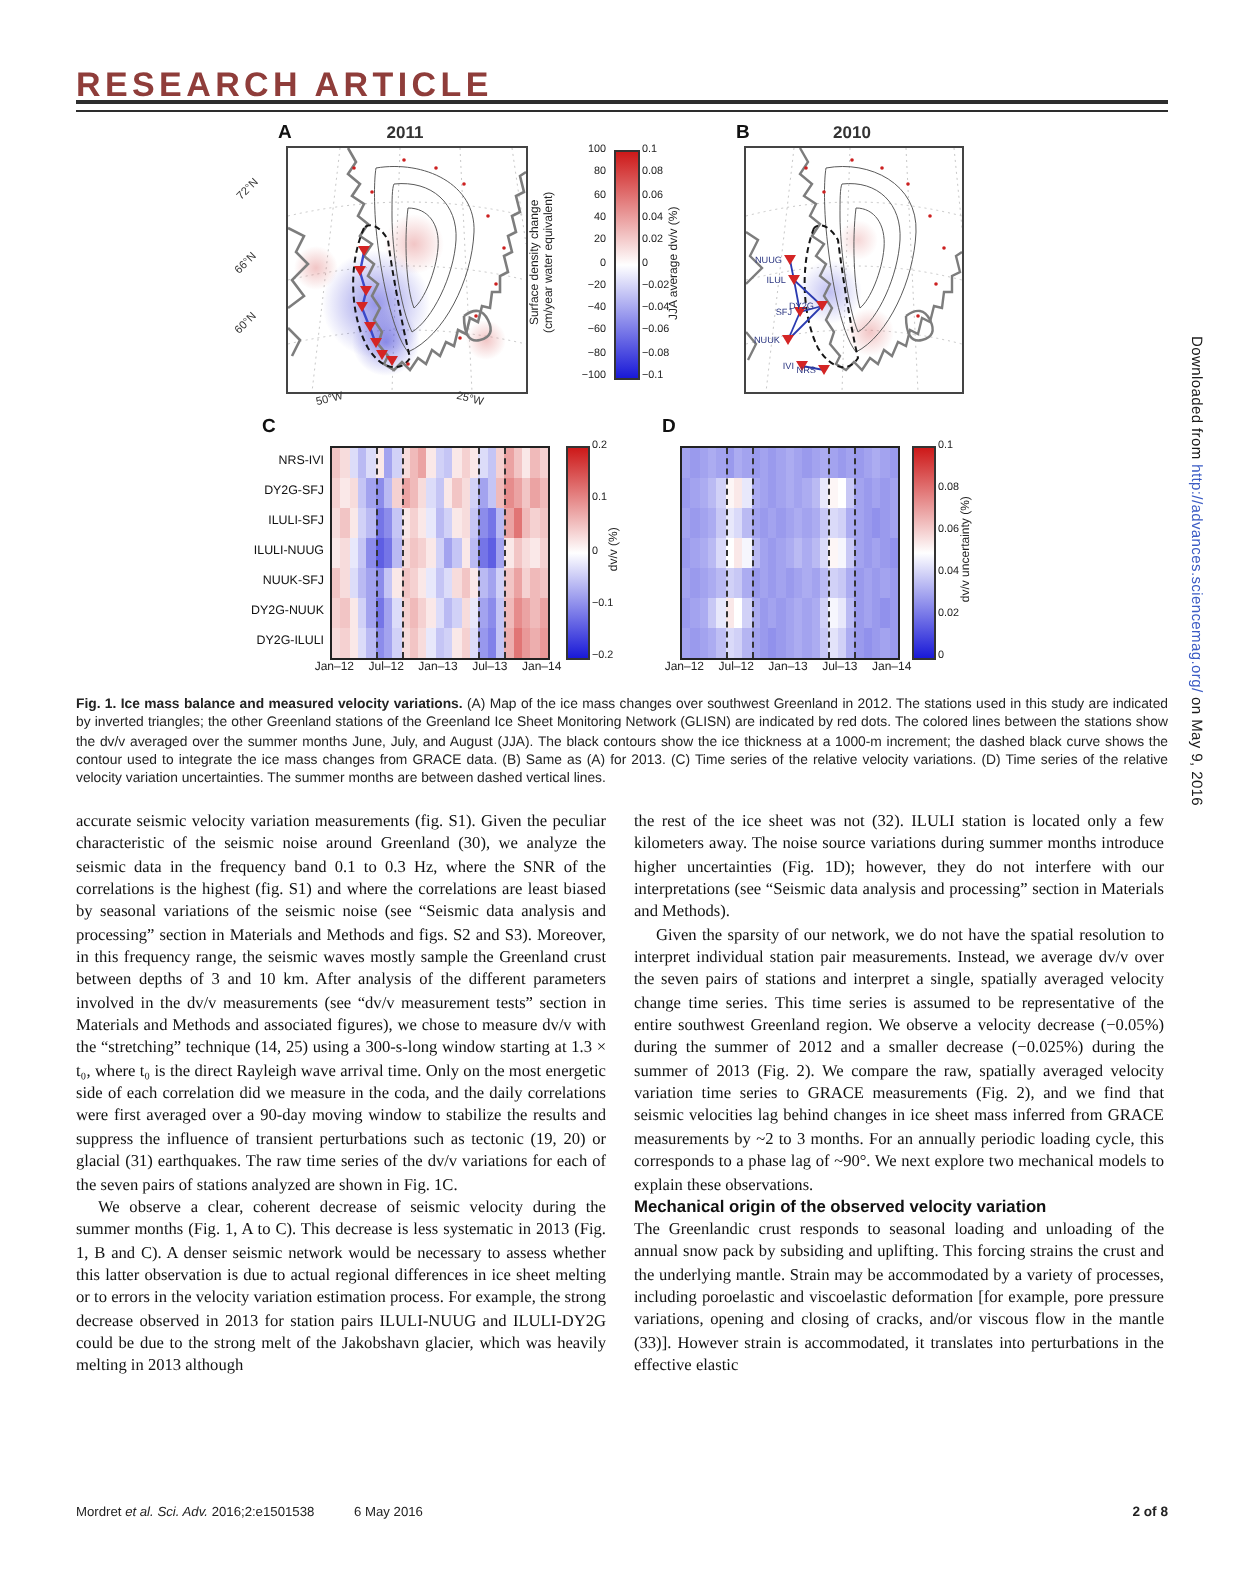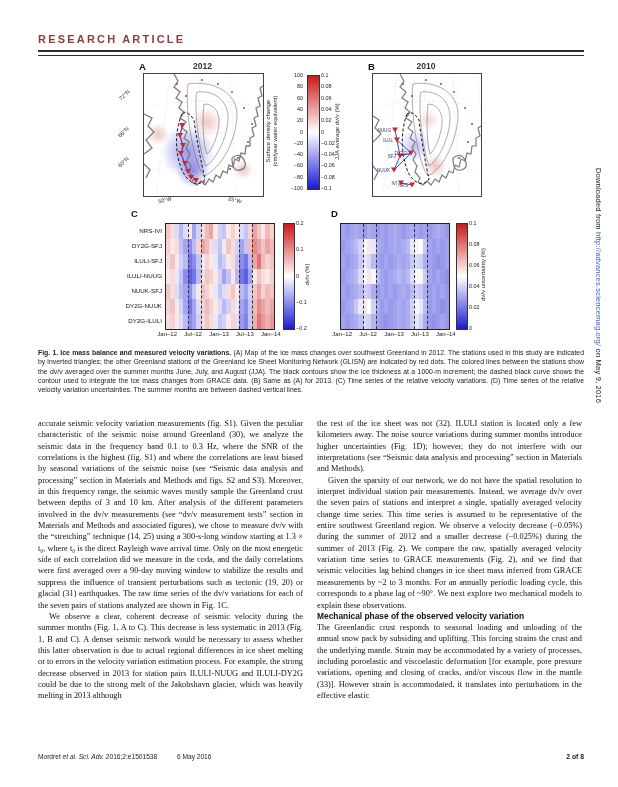--- a/index.html
+++ b/index.html
@@ -1,18 +1,18 @@
 <!DOCTYPE html>
 <html><head>
 <meta charset="utf-8">
 <style>
   html,body{margin:0;padding:0;background:#e9e9e9}
   #page{position:relative;width:618px;height:787px;background:#ffffff;overflow:hidden;
         font-family:"Liberation Sans",sans-serif;}
-  .header-title{position:absolute;left:38px;top:33px;font-size:11px;font-weight:bold;
+  .header-title{position:absolute;left:38px;top:33px;font-size:17px;font-weight:bold;
         letter-spacing:2.2px;color:#8f3d3a}
   .header-rule{position:absolute;left:38px;top:50px;width:546px;height:2.5px;
         border-top:2.4px solid #2d2d2d;border-bottom:1px solid #2d2d2d}
   .panel-label{position:absolute;font-size:9.5px;font-weight:bold;color:#111}
   .panel-title{position:absolute;font-size:8.5px;font-weight:bold;color:#333;text-align:center}
   .mapbox{position:absolute;border:1px solid #444;background:#fff}
   .mapbox svg{display:block;width:100%;height:100%}
   .cbar{position:absolute;border:1px solid #333;
         background:linear-gradient(to bottom,#cd1919,#ffffff 50%,#1919d7)}
   .ticklbl{position:absolute;font-size:5.4px;color:#222;white-space:nowrap}
@@ -22,21 +22,21 @@
   .rowlbl{position:absolute;font-size:6.2px;color:#111;text-align:right;width:66px;white-space:nowrap}
   .hm{position:absolute;border:1px solid #222;background:#fff}
   .hrow{display:flex;height:15px}
   .hcell{flex:1}
   .sumline{position:absolute;top:0;bottom:0;width:0;border-left:1px dashed #333}
   .xticks{position:absolute;height:10px}
   .xtick{position:absolute;font-size:6px;color:#222;transform:translateX(-50%);white-space:nowrap}
   .caption{position:absolute;left:38px;top:348px;width:546px;font-size:6.9px;line-height:9.3px;
         text-align:justify;color:#232323}
   .cap-bold{font-weight:bold}
-  .col{position:absolute;top:418px;width:265px;font-family:"Liberation Serif",serif;
+  .col{position:absolute;top:405px;width:265px;font-family:"Liberation Serif",serif;
         font-size:8.3px;line-height:11.35px;text-align:justify;color:#111}
   .col p{margin:0;padding:0}
   .col p.indent{text-indent:11px}
   .subhead{font-family:"Liberation Sans",sans-serif;font-weight:bold;font-size:8.4px;
         margin-top:10px;margin-bottom:2px;text-align:left;line-height:11px}
   .footer-cite{position:absolute;left:38px;top:753px;font-size:6.6px;color:#222;white-space:nowrap}
   .footer-cite .it{font-style:italic}
   .footer-date{position:absolute;left:177px;top:753px;font-size:6.6px;color:#222}
   .pagenum{position:absolute;left:540px;top:753px;width:44px;text-align:right;
         font-size:6.8px;font-weight:bold;color:#222}
@@ -46,21 +46,21 @@
 </style>
 </head>
 <body>
 
 <div id="page">
 
   <div class="header-title">RESEARCH ARTICLE</div>
   <div class="header-rule"></div>
 
   <div class="panel-label" style="left:139px;top:61px">A</div>
-  <div class="panel-title" style="left:143px;top:61px;width:119px">2012</div>
+  <div class="panel-title" style="left:143px;top:61px;width:119px">2011</div>
   <div class="mapbox" style="left:143px;top:73px;width:119px;height:122px">
     <svg viewBox="0 0 119 122">
       <defs>
         <radialGradient id="gb">
             <stop offset="0%" stop-color="rgba(64,64,214,0.55)"></stop>
             <stop offset="100%" stop-color="rgba(64,64,214,0)"></stop>
           </radialGradient>
         <radialGradient id="gr">
             <stop offset="0%" stop-color="rgba(214,80,80,0.33)"></stop>
             <stop offset="100%" stop-color="rgba(214,80,80,0)"></stop>
@@ -591,21 +591,21 @@
     <span class="cap-bold">Fig. 1. Ice mass balance and measured velocity variations.</span><span> (A) Map of the ice mass changes over southwest Greenland in 2012. The stations used in this study are indicated by inverted triangles; the other Greenland stations of the Greenland Ice Sheet Monitoring Network (GLISN) are indicated by red dots. The colored lines between the stations show the dv/v averaged over the summer months June, July, and August (JJA). The black contours show the ice thickness at a 1000-m increment; the dashed black curve shows the contour used to integrate the ice mass changes from GRACE data. (B) Same as (A) for 2013. (C) Time series of the relative velocity variations. (D) Time series of the relative velocity variation uncertainties. The summer months are between dashed vertical lines.</span>
   </div>
 
   <div class="col" style="left:38px">
     <p>accurate seismic velocity variation measurements (fig. S1). Given the peculiar characteristic of the seismic noise around Greenland (30), we analyze the seismic data in the frequency band 0.1 to 0.3 Hz, where the SNR of the correlations is the highest (fig. S1) and where the correlations are least biased by seasonal variations of the seismic noise (see “Seismic data analysis and processing” section in Materials and Methods and figs. S2 and S3). Moreover, in this frequency range, the seismic waves mostly sample the Greenland crust between depths of 3 and 10 km. After analysis of the different parameters involved in the dv/v measurements (see “dv/v measurement tests” section in Materials and Methods and associated figures), we chose to measure dv/v with the “stretching” technique (14, 25) using a 300-s-long window starting at 1.3 × t₀, where t₀ is the direct Rayleigh wave arrival time. Only on the most energetic side of each correlation did we measure in the coda, and the daily correlations were first averaged over a 90-day moving window to stabilize the results and suppress the influence of transient perturbations such as tectonic (19, 20) or glacial (31) earthquakes. The raw time series of the dv/v variations for each of the seven pairs of stations analyzed are shown in Fig. 1C.</p>
     <p class="indent">We observe a clear, coherent decrease of seismic velocity during the summer months (Fig. 1, A to C). This decrease is less systematic in 2013 (Fig. 1, B and C). A denser seismic network would be necessary to assess whether this latter observation is due to actual regional differences in ice sheet melting or to errors in the velocity variation estimation process. For example, the strong decrease observed in 2013 for station pairs ILULI-NUUG and ILULI-DY2G could be due to the strong melt of the Jakobshavn glacier, which was heavily melting in 2013 although</p>
   </div>
   <div class="col" style="left:317px">
     <p>the rest of the ice sheet was not (32). ILULI station is located only a few kilometers away. The noise source variations during summer months introduce higher uncertainties (Fig. 1D); however, they do not interfere with our interpretations (see “Seismic data analysis and processing” section in Materials and Methods).</p>
     <p class="indent">Given the sparsity of our network, we do not have the spatial resolution to interpret individual station pair measurements. Instead, we average dv/v over the seven pairs of stations and interpret a single, spatially averaged velocity change time series. This time series is assumed to be representative of the entire southwest Greenland region. We observe a velocity decrease (−0.05%) during the summer of 2012 and a smaller decrease (−0.025%) during the summer of 2013 (Fig. 2). We compare the raw, spatially averaged velocity variation time series to GRACE measurements (Fig. 2), and we find that seismic velocities lag behind changes in ice sheet mass inferred from GRACE measurements by ~2 to 3 months. For an annually periodic loading cycle, this corresponds to a phase lag of ~90°. We next explore two mechanical models to explain these observations.</p>
-    <p class="subhead">Mechanical phase of the observed velocity variation</p>
+    <p class="subhead">Mechanical origin of the observed velocity variation</p>
     <p>The Greenlandic crust responds to seasonal loading and unloading of the annual snow pack by subsiding and uplifting. This forcing strains the crust and the underlying mantle. Strain may be accommodated by a variety of processes, including poroelastic and viscoelastic deformation [for example, pore pressure variations, opening and closing of cracks, and/or viscous flow in the mantle (33)]. However strain is accommodated, it translates into perturbations in the effective elastic</p>
   </div>
 
   <div class="footer-cite"><span>Mordret </span><span class="it">et al.</span><span class="it"> Sci. Adv. </span><span>2016;2:e1501538</span></div>
   <div class="footer-date">6 May 2016</div>
   <div class="pagenum">2 of 8</div>
 
   <div class="sidebar">
     <span>Downloaded from </span><span class="url">http://advances.sciencemag.org/</span><span> on May 9, 2016</span>
   </div>

